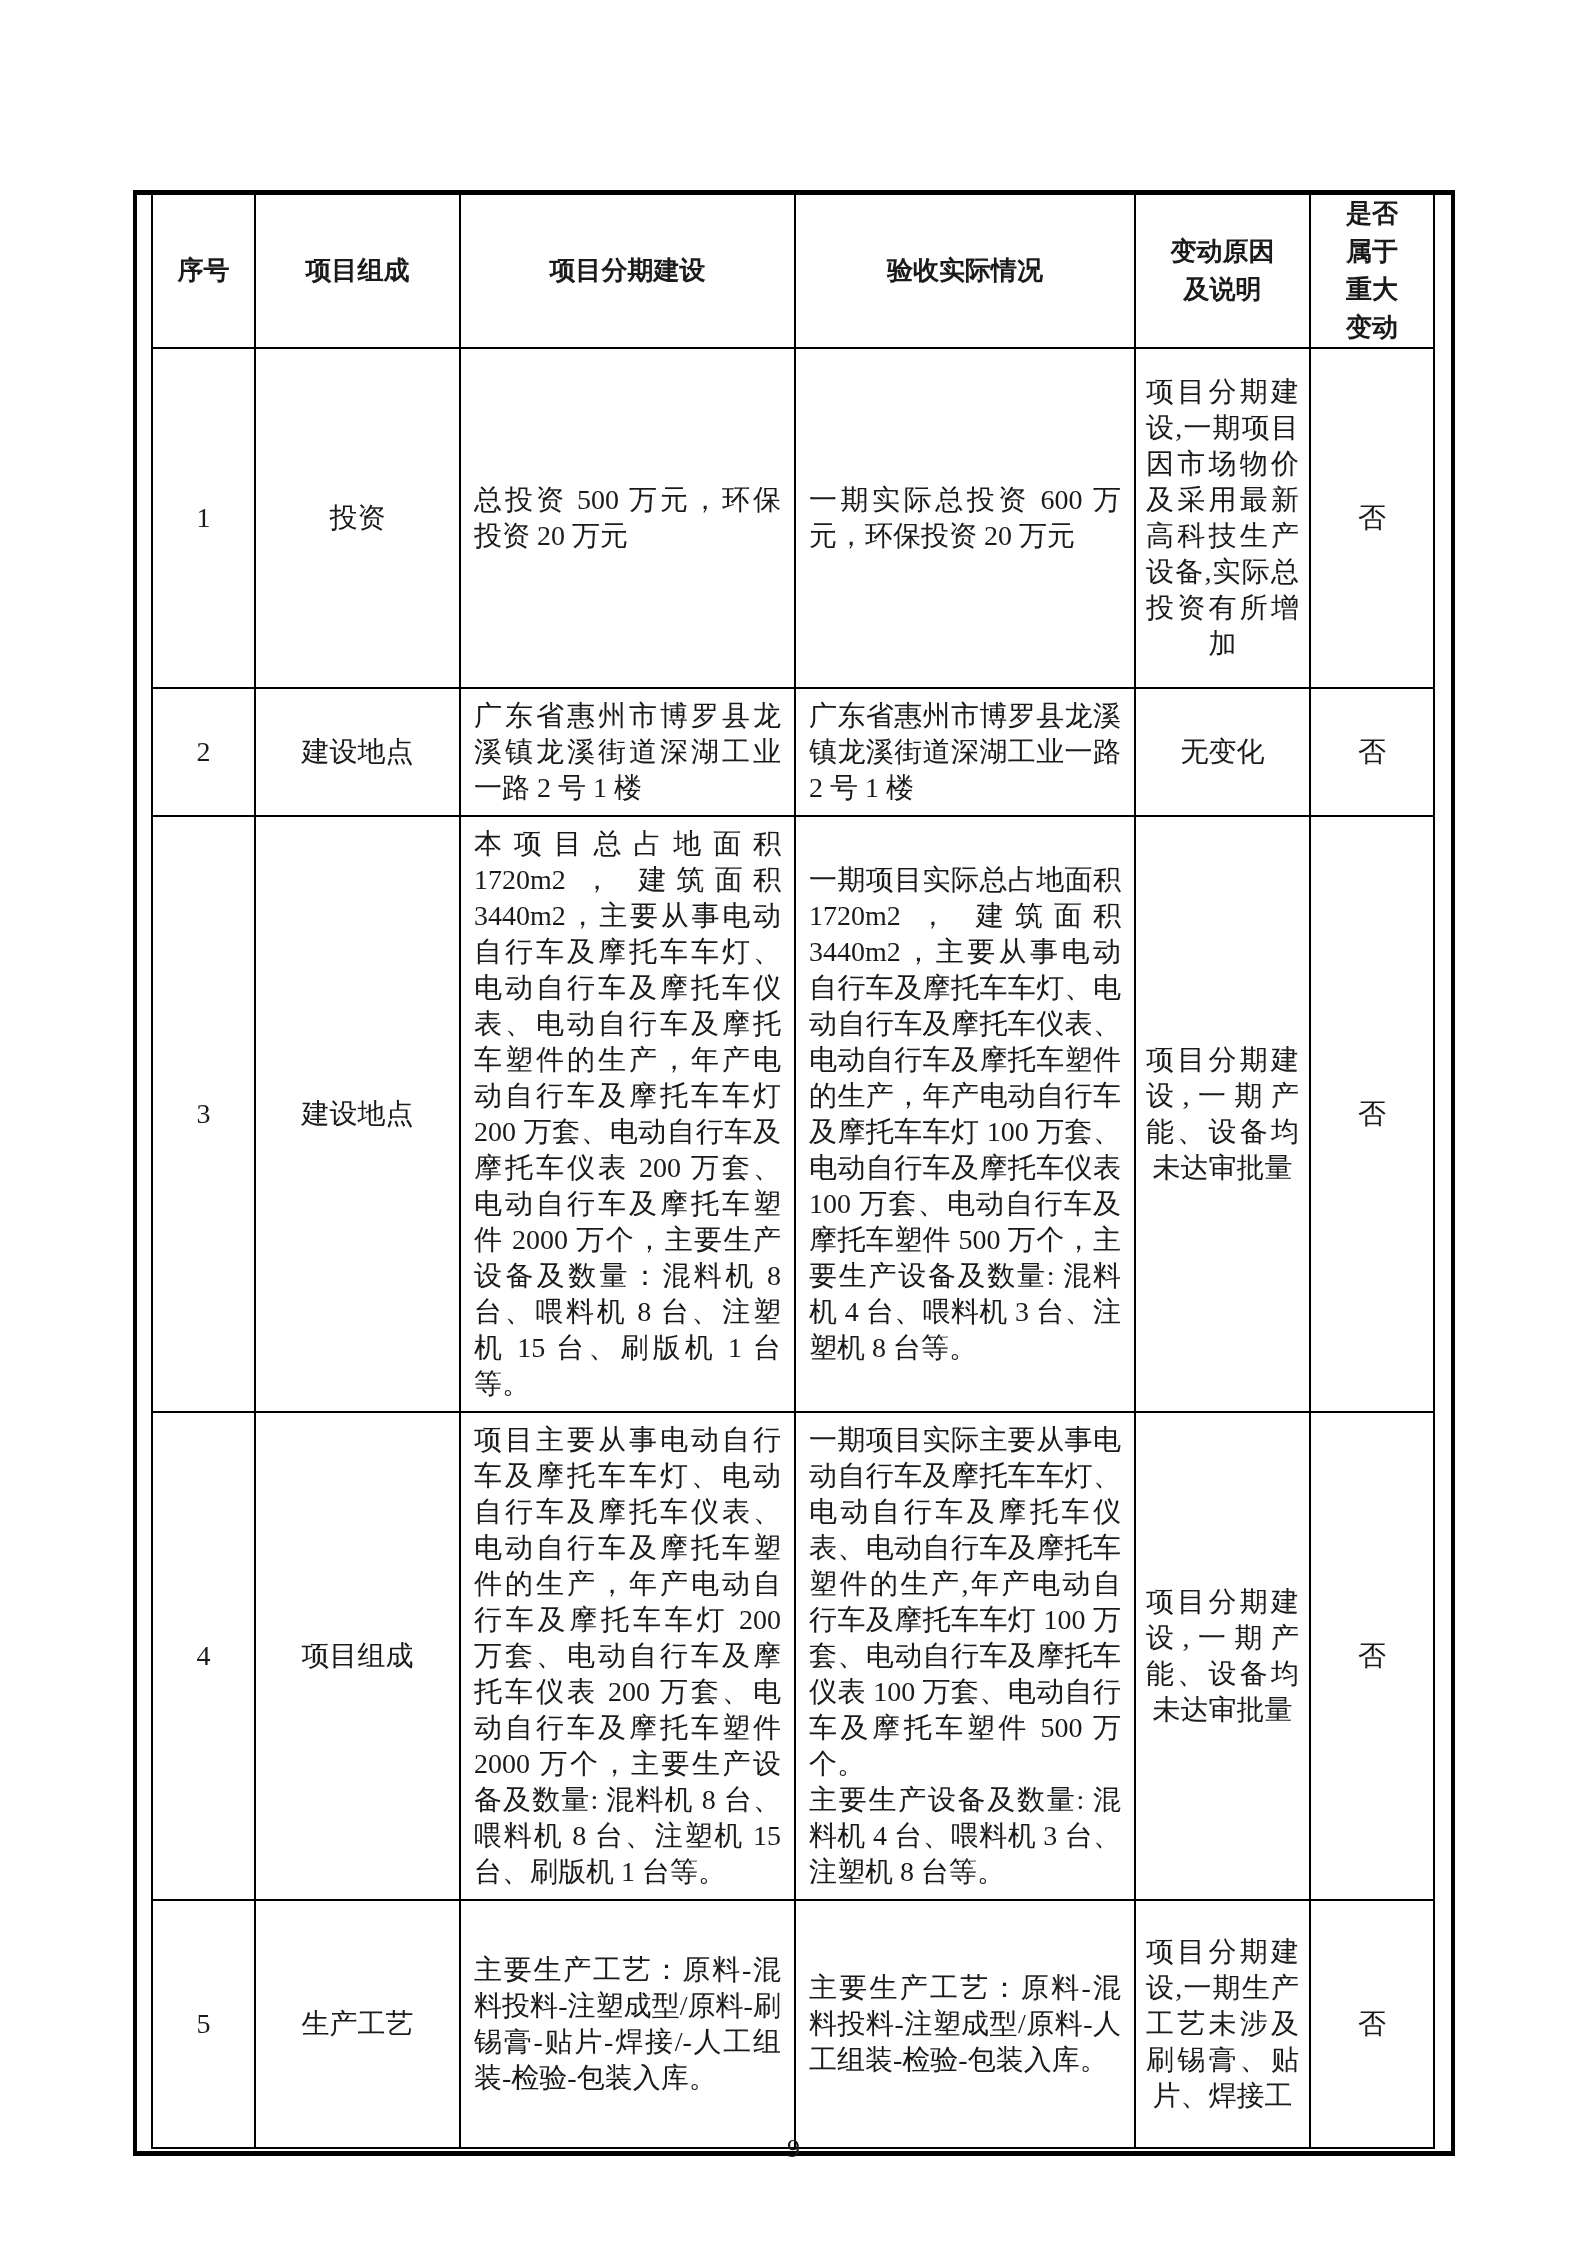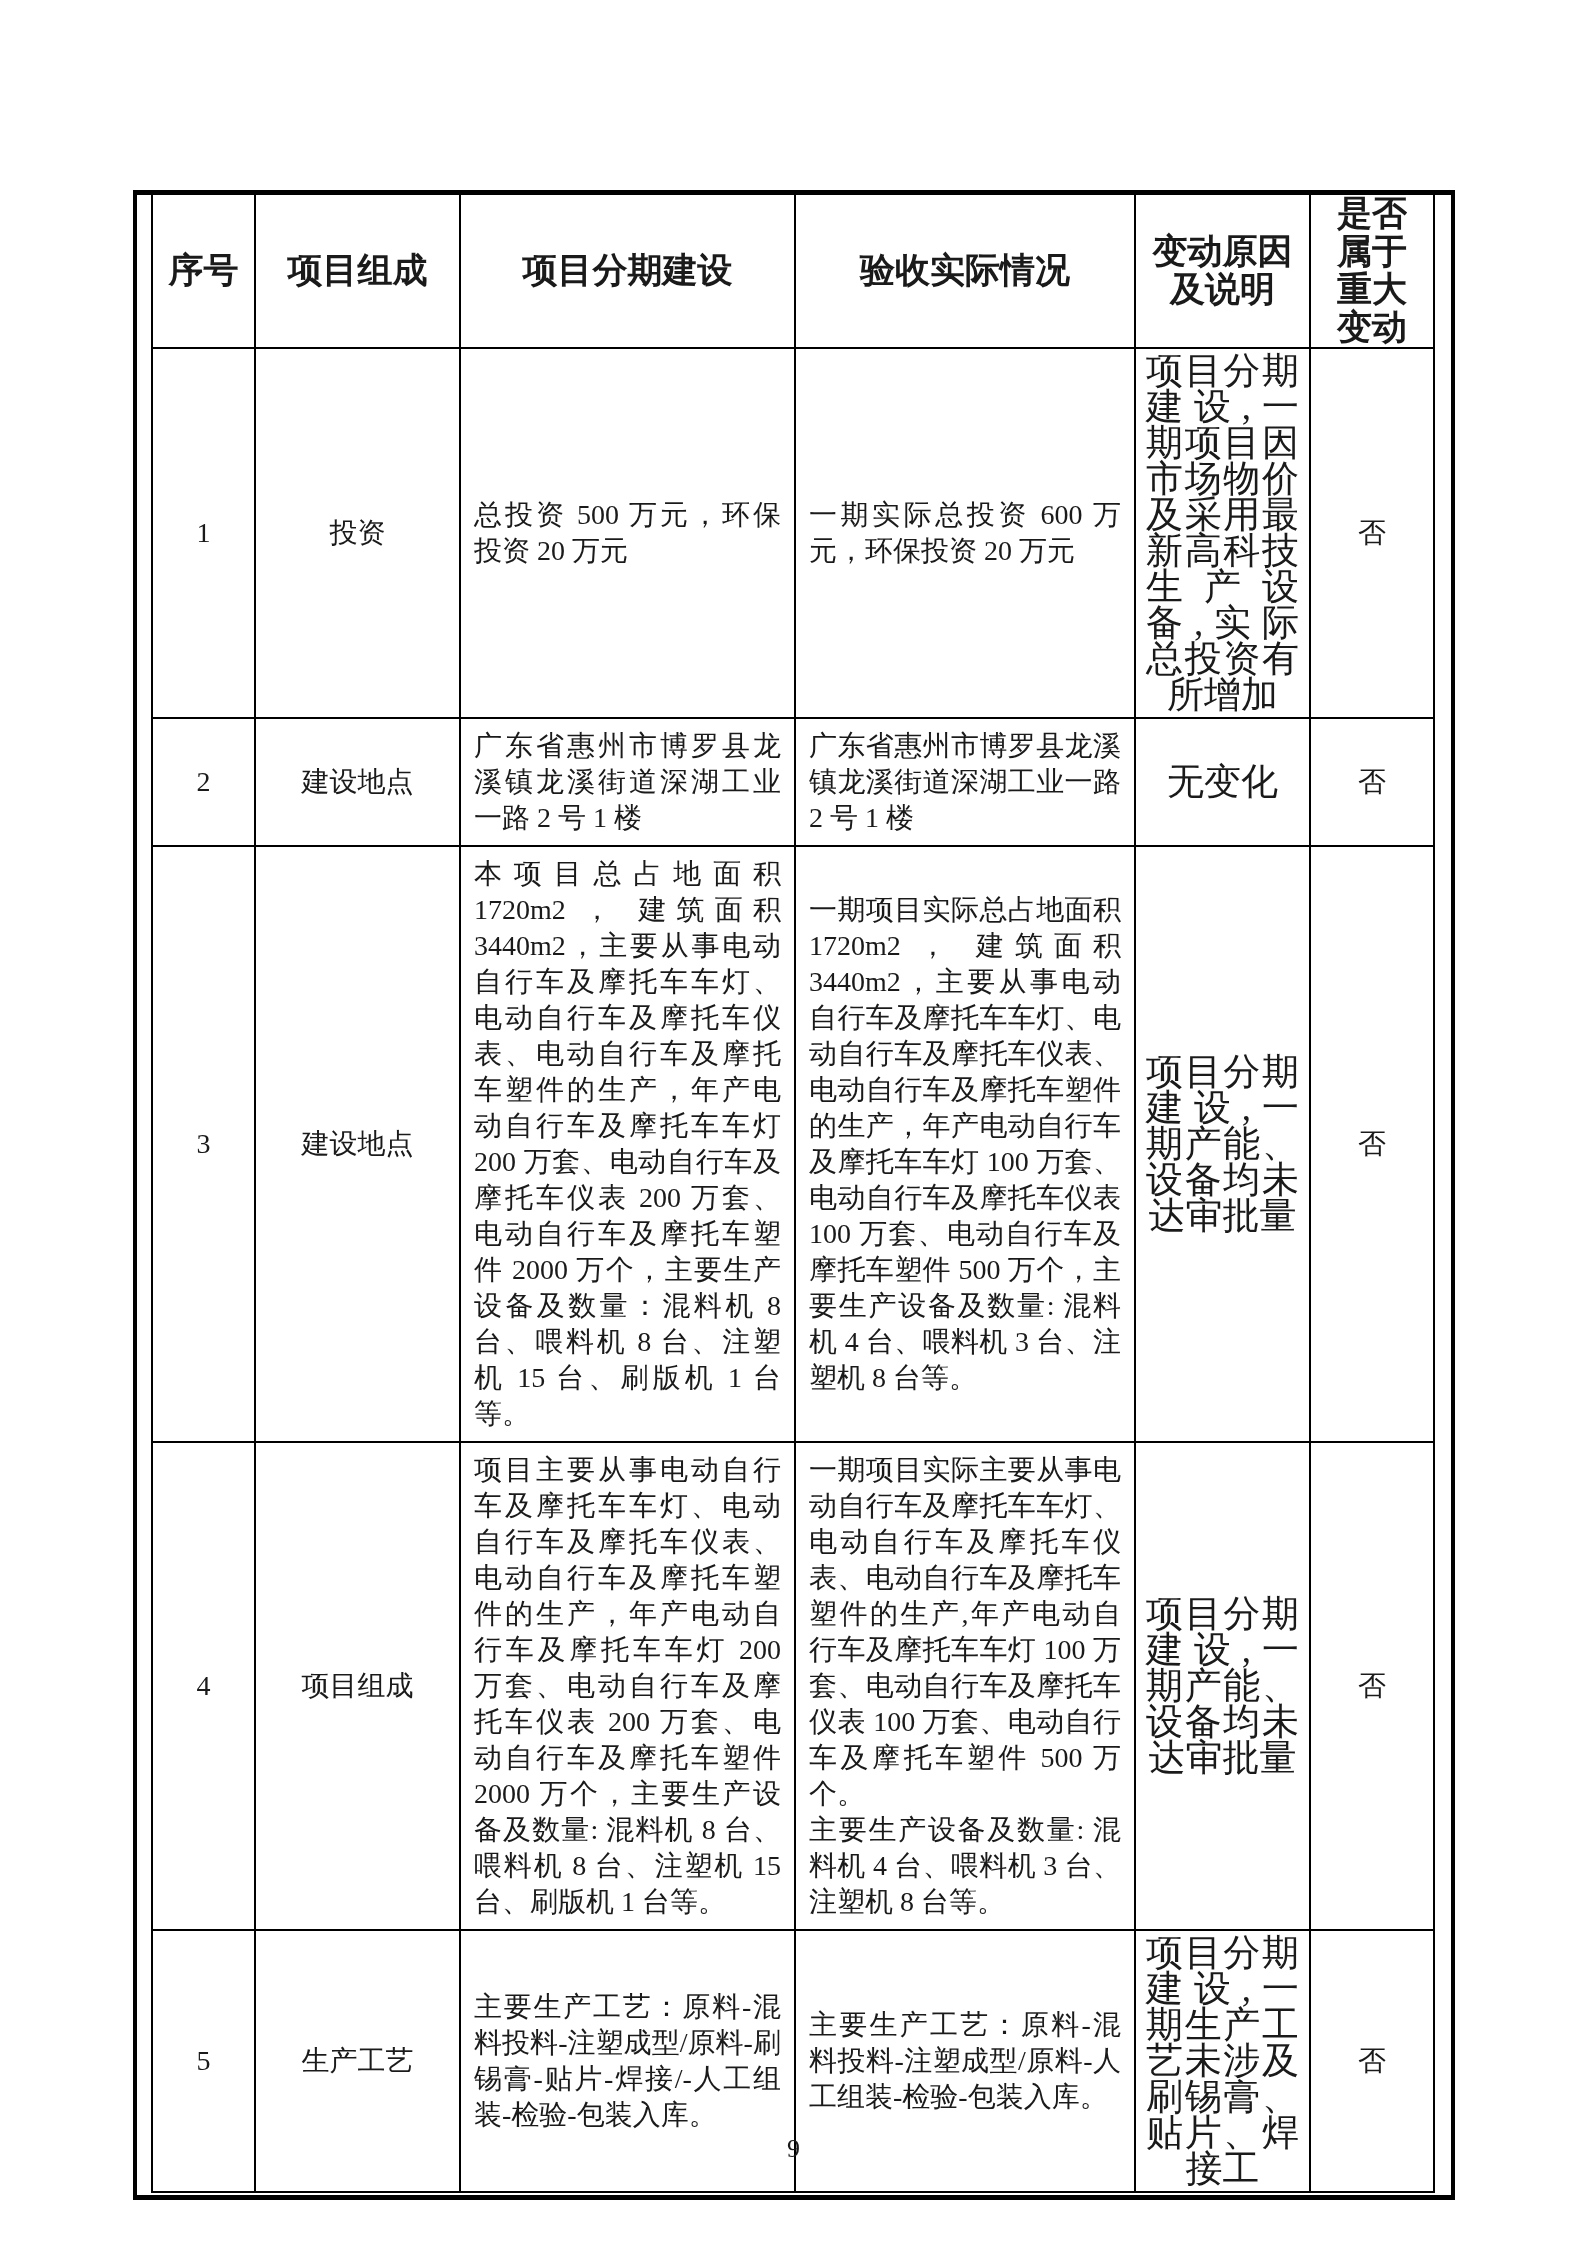--- a/index.html
+++ b/index.html
@@ -32,35 +32,35 @@
   table.grid th, table.grid td {
     border: 2px solid #000;
     vertical-align: middle;
     white-space: pre-line;
     overflow: hidden;
   }
   table.grid tr:first-child th { border-top: none; }
 
   th.hcell {
     font-weight: bold;
-    font-size: 35px;
+    font-size: 26px;
     line-height: 38px;
     text-align: center;
   }
 
   td.center {
     text-align: center;
     font-size: 28px;
     line-height: 36px;
     padding: 4px 8px;
   }
   td.reason {
     text-align: justify;
     text-align-last: center;
-    font-size: 37px;
+    font-size: 28px;
     line-height: 36px;
     padding: 4px 10px;
   }
   td.longtext {
     text-align: justify;
     font-size: 28px;
     line-height: 36px;
     padding: 9px 13px;
   }
 

